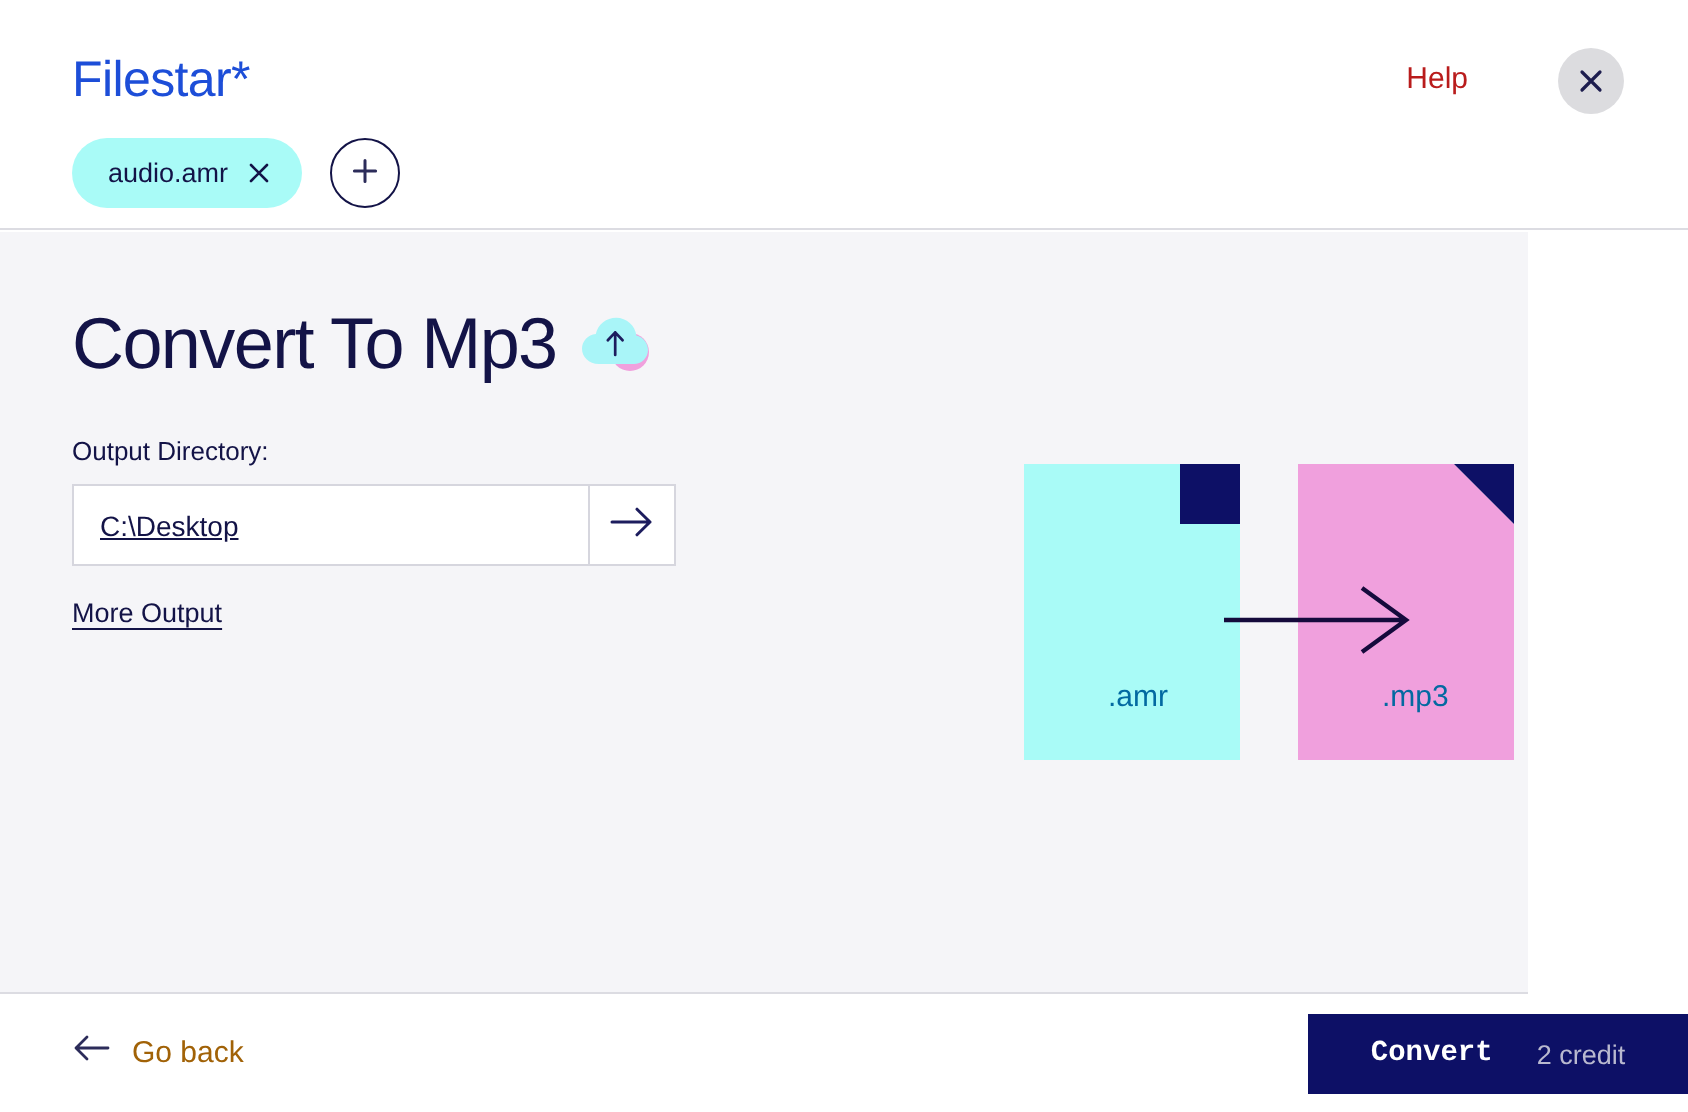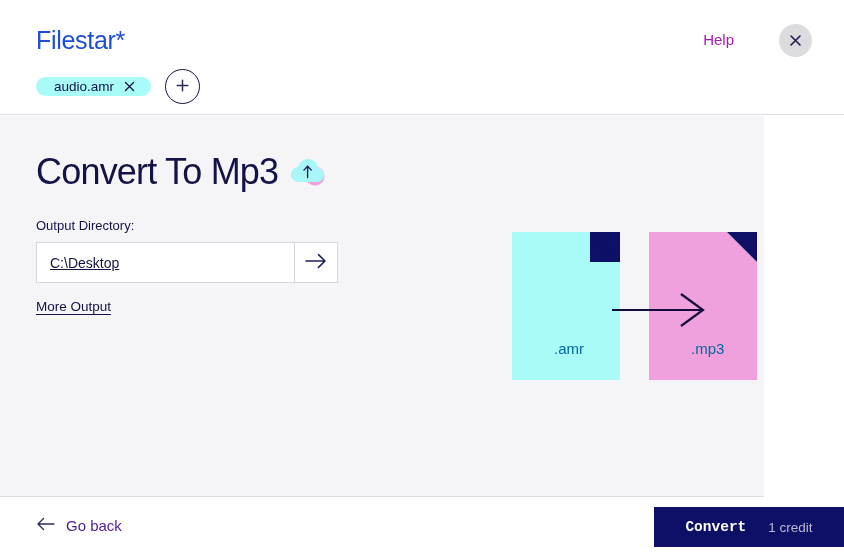--- a/index.html
+++ b/index.html
@@ -36,21 +36,21 @@
     letter-spacing: -0.3px;
     color: #1d4ed8;
     line-height: 1;
   }
 
   .help-link {
     position: absolute;
     right: 110px;
     top: 31px;
     font-size: 15px;
-    color: #a21caf;
+    color: #b91c1c;
     text-decoration: none;
     cursor: pointer;
   }
 
   .close-btn {
     position: absolute;
     right: 32px;
     top: 24px;
     width: 33px;
     height: 33px;
@@ -71,21 +71,21 @@
     top: 69px;
     display: flex;
     align-items: center;
     gap: 14px;
   }
 
   .file-chip {
     display: flex;
     align-items: center;
     gap: 10px;
-    height: 19px;
+    height: 35px;
     padding: 0 16px 0 18px;
     border-radius: 18px;
     background: #a9fbf7;
     font-size: 13.5px;
     color: #131347;
     cursor: pointer;
   }
   .chip-close {
     display: flex;
     align-items: center;
@@ -243,21 +243,21 @@
   }
 
   .go-back {
     position: absolute;
     left: 36px;
     top: 19px;
     display: flex;
     align-items: center;
     gap: 10px;
     font-size: 15px;
-    color: #4c1d95;
+    color: #a16207;
     cursor: pointer;
   }
 
   .convert-btn {
     position: absolute;
     right: 0;
     top: 9px;
     width: 190px;
     height: 40px;
     background: #0d1066;
@@ -383,15 +383,15 @@
     <span>
       <svg width="20" height="14" viewBox="0 0 20 14">
         <path d="M18 7 L2 7 M7.5 1.5 L2 7 L7.5 12.5" stroke="#2c2c5a" stroke-width="1.4" fill="none" stroke-linecap="round" stroke-linejoin="round"></path>
       </svg>
     </span>
     <span>Go back</span>
   </div>
 
   <button class="convert-btn">
     <span class="convert-label">Convert</span>
-    <span class="convert-credit">1 credit</span>
+    <span class="convert-credit">2 credit</span>
   </button>
 </div>
 
 </body></html>

